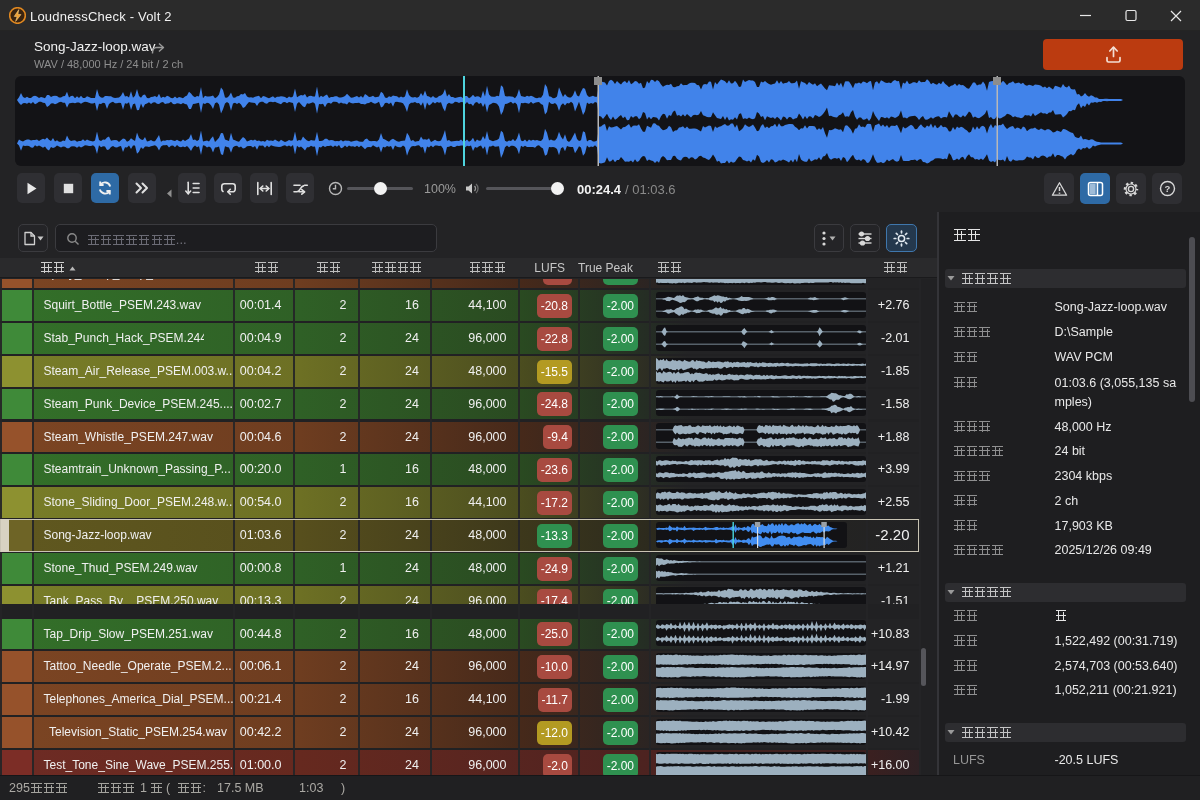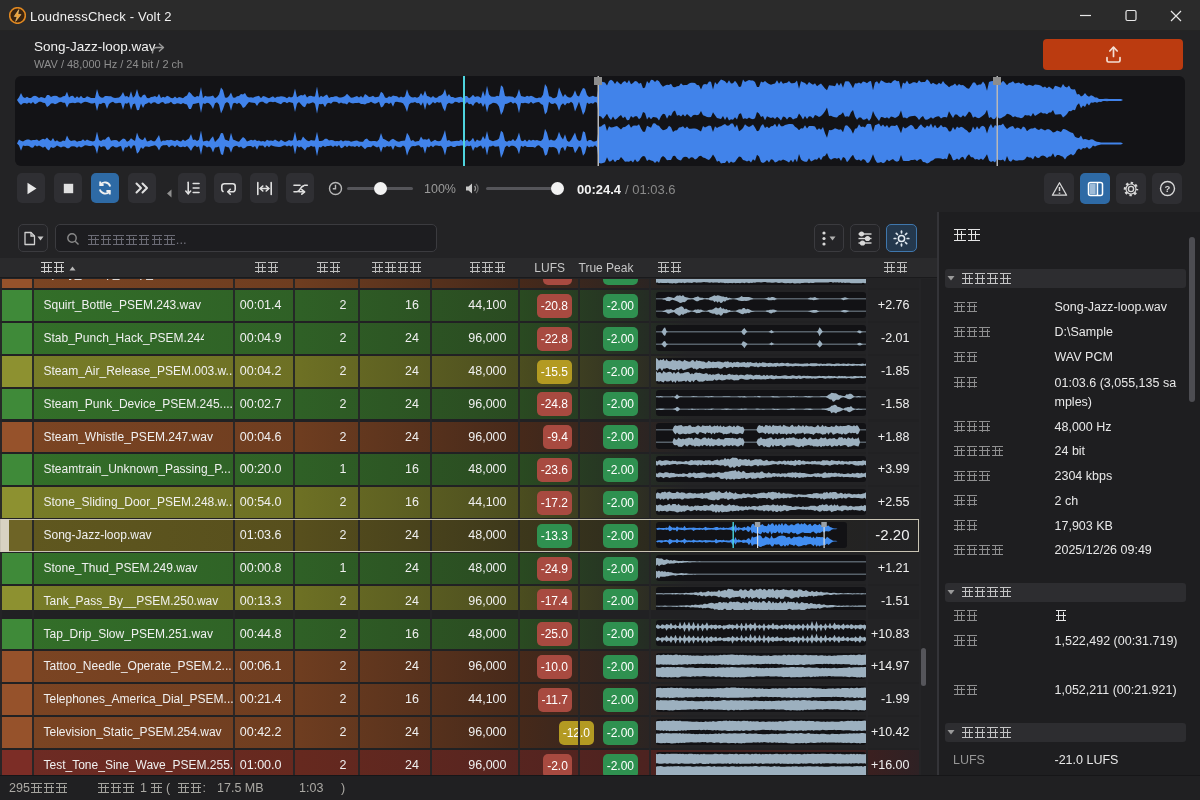--- a/index.html
+++ b/index.html
@@ -270,21 +270,21 @@
 </div>
 <div id="thead">
   <span class="hcell" style="left:40px;color:#d8d8d8"><i class="cj "></i><i class="cj "></i><svg width="7" height="5" viewBox="0 0 7 5" style="margin:0 0 1px 4px">
           <path d="M3.5 0.5 L6.5 4.5 L0.5 4.5 Z" fill="#b8b8b8"></path>
         </svg></span>
   <span class="hcell" style="left:232.5px;width:47.0px;text-align:right"><i class="cj "></i><i class="cj "></i></span>
   <span class="hcell" style="left:292.5px;width:49.0px;text-align:right"><i class="cj "></i><i class="cj "></i></span>
   <span class="hcell" style="left:357.5px;width:64.5px;text-align:right"><i class="cj "></i><i class="cj "></i><i class="cj "></i><i class="cj "></i></span>
   <span class="hcell" style="left:430px;width:76.5px;text-align:right"><i class="cj "></i><i class="cj "></i><i class="cj "></i></span>
   <span class="hcell" style="left:517.5px;width:47.5px;text-align:right">LUFS</span>
-  <span class="hcell" style="left:578px;width:56px;text-align:center">True Peak</span>
+  <span class="hcell" style="left:578px;width:56px;text-align:left">True Peak</span>
   <span class="hcell" style="left:657px"><i class="cj "></i><i class="cj "></i></span>
   <span class="hcell" style="left:866px;width:42.5px;text-align:right"><i class="cj "></i><i class="cj "></i></span>
 </div>
 <div id="tclip">
       <div class="row" style="top:-21px;height:30.9px;background:linear-gradient(90deg,#7c4523 0px,#6e3d20 300px,#46291a 520px,#232325 690px,#232325 100%)">
         <div class="sw" style="left:2px;width:29.5px;background:#96522b"></div>
         <div class="cell" style="left:33.5px;width:199.0px;text-align:left;padding-left:10px;"><span class="nm">Spray_Pump_Loop_PSEM.242.wav</span></div>
         <div class="cell" style="left:232.5px;width:60.0px;text-align:right;padding-right:11px;">00:08.2</div>
         <div class="cell" style="left:292.5px;width:65.0px;text-align:right;padding-right:11px;">2</div>
         <div class="cell" style="left:357.5px;width:72.5px;text-align:right;padding-right:11px;">24</div>
@@ -432,21 +432,21 @@
         <div class="cell" style="left:357.5px;width:72.5px;text-align:right;padding-right:11px;">24</div>
         <div class="cell" style="left:430px;width:87.5px;text-align:right;padding-right:11px;">48,000</div>
         <div class="cell" style="left:517.5px;width:60.5px;text-align:right;padding-right:6px;"><span class="badge" style="background:#a84a40">-24.9</span></div>
         <div class="cell" style="left:578px;width:71px;text-align:right;padding-right:11px;"><span class="badge" style="background:#2f9150">-2.00</span></div>
         <div class="cell" style="left:649px;width:217px;text-align:left;padding-left:7px;"><span class="thumb" style=""><svg width="210" height="26" viewBox="0 0 210 26">
               <path d="M0.0 3.29L1.5 2.95L3.0 3.40L4.5 3.59L6.0 3.46L7.5 4.64L9.0 5.00L10.5 4.15L12.0 4.86L13.5 5.43L15.0 4.96L16.5 5.70L18.0 5.04L19.5 5.45L21.0 5.75L22.5 6.09L24.0 5.93L25.5 5.95L27.0 5.80L28.5 5.94L30.0 6.07L31.5 6.12L33.0 6.25L34.5 6.21L36.0 6.22L37.5 6.35L39.0 6.31L40.5 6.43L42.0 6.43L43.5 6.37L45.0 6.45L46.5 6.43L48.0 6.45L49.5 6.45L51.0 6.45L52.5 6.45L54.0 6.45L55.5 6.45L57.0 6.45L58.5 6.45L60.0 6.45L61.5 6.45L63.0 6.45L64.5 6.45L66.0 6.45L67.5 6.45L69.0 6.45L70.5 6.45L72.0 6.45L73.5 6.45L75.0 6.45L76.5 6.45L78.0 6.45L79.5 6.45L81.0 6.45L82.5 6.45L84.0 6.45L85.5 6.45L87.0 6.45L88.5 6.45L90.0 6.45L91.5 6.45L93.0 6.45L94.5 6.45L96.0 6.45L97.5 6.45L99.0 6.45L100.5 6.45L102.0 6.45L103.5 6.45L105.0 6.45L106.5 6.45L108.0 6.45L109.5 6.45L111.0 6.45L112.5 6.45L114.0 6.45L115.5 6.45L117.0 6.45L118.5 6.45L120.0 6.45L121.5 6.45L123.0 6.45L124.5 6.45L126.0 6.45L127.5 6.45L129.0 6.45L130.5 6.45L132.0 6.45L133.5 6.45L135.0 6.45L136.5 6.45L138.0 6.45L139.5 6.45L141.0 6.45L142.5 6.45L144.0 6.45L145.5 6.45L147.0 6.45L148.5 6.45L150.0 6.45L151.5 6.45L153.0 6.45L154.5 6.45L156.0 6.45L157.5 6.45L159.0 6.45L160.5 6.45L162.0 6.45L163.5 6.45L165.0 6.45L166.5 6.45L168.0 6.45L169.5 6.45L171.0 6.45L172.5 6.45L174.0 6.45L175.5 6.45L177.0 6.45L178.5 6.45L180.0 6.45L181.5 6.45L183.0 6.45L184.5 6.45L186.0 6.45L187.5 6.45L189.0 6.45L190.5 6.45L192.0 6.45L193.5 6.45L195.0 6.45L196.5 6.45L198.0 6.45L199.5 6.45L201.0 6.45L202.5 6.45L204.0 6.45L205.5 6.45L207.0 6.45L208.5 6.45L210.0 6.45L210.0 7.15L208.5 7.15L207.0 7.15L205.5 7.15L204.0 7.15L202.5 7.15L201.0 7.15L199.5 7.15L198.0 7.15L196.5 7.15L195.0 7.15L193.5 7.15L192.0 7.15L190.5 7.15L189.0 7.15L187.5 7.15L186.0 7.15L184.5 7.15L183.0 7.15L181.5 7.15L180.0 7.15L178.5 7.15L177.0 7.15L175.5 7.15L174.0 7.15L172.5 7.15L171.0 7.15L169.5 7.15L168.0 7.15L166.5 7.15L165.0 7.15L163.5 7.15L162.0 7.15L160.5 7.15L159.0 7.15L157.5 7.15L156.0 7.15L154.5 7.15L153.0 7.15L151.5 7.15L150.0 7.15L148.5 7.15L147.0 7.15L145.5 7.15L144.0 7.15L142.5 7.15L141.0 7.15L139.5 7.15L138.0 7.15L136.5 7.15L135.0 7.15L133.5 7.15L132.0 7.15L130.5 7.15L129.0 7.15L127.5 7.15L126.0 7.15L124.5 7.15L123.0 7.15L121.5 7.15L120.0 7.15L118.5 7.15L117.0 7.15L115.5 7.15L114.0 7.15L112.5 7.15L111.0 7.15L109.5 7.15L108.0 7.15L106.5 7.15L105.0 7.15L103.5 7.15L102.0 7.15L100.5 7.15L99.0 7.15L97.5 7.15L96.0 7.15L94.5 7.15L93.0 7.15L91.5 7.15L90.0 7.15L88.5 7.15L87.0 7.15L85.5 7.15L84.0 7.15L82.5 7.15L81.0 7.15L79.5 7.15L78.0 7.15L76.5 7.15L75.0 7.15L73.5 7.15L72.0 7.15L70.5 7.15L69.0 7.15L67.5 7.15L66.0 7.15L64.5 7.15L63.0 7.15L61.5 7.15L60.0 7.15L58.5 7.15L57.0 7.15L55.5 7.15L54.0 7.15L52.5 7.15L51.0 7.15L49.5 7.15L48.0 7.15L46.5 7.15L45.0 7.15L43.5 7.15L42.0 7.21L40.5 7.22L39.0 7.18L37.5 7.34L36.0 7.26L34.5 7.48L33.0 7.40L31.5 7.23L30.0 7.60L28.5 7.54L27.0 7.68L25.5 7.93L24.0 7.66L22.5 8.13L21.0 7.65L19.5 7.97L18.0 8.46L16.5 8.47L15.0 8.52L13.5 8.87L12.0 8.16L10.5 8.97L9.0 9.72L7.5 9.92L6.0 9.51L4.5 9.92L3.0 11.22L1.5 9.54L0.0 10.80Z" fill="#9cb0bf"></path>
               <path d="M0.0 15.77L1.5 16.41L3.0 15.53L4.5 16.79L6.0 15.88L7.5 16.86L9.0 16.13L10.5 17.22L12.0 16.76L13.5 17.36L15.0 17.28L16.5 17.82L18.0 18.13L19.5 18.23L21.0 18.44L22.5 18.49L24.0 18.37L25.5 18.12L27.0 18.20L28.5 18.48L30.0 18.37L31.5 18.38L33.0 18.70L34.5 18.66L36.0 18.83L37.5 18.63L39.0 18.82L40.5 18.85L42.0 18.85L43.5 18.76L45.0 18.85L46.5 18.85L48.0 18.85L49.5 18.85L51.0 18.85L52.5 18.85L54.0 18.85L55.5 18.85L57.0 18.85L58.5 18.85L60.0 18.85L61.5 18.85L63.0 18.85L64.5 18.85L66.0 18.85L67.5 18.85L69.0 18.85L70.5 18.85L72.0 18.85L73.5 18.85L75.0 18.85L76.5 18.85L78.0 18.85L79.5 18.85L81.0 18.85L82.5 18.85L84.0 18.85L85.5 18.85L87.0 18.85L88.5 18.85L90.0 18.85L91.5 18.85L93.0 18.85L94.5 18.85L96.0 18.85L97.5 18.85L99.0 18.85L100.5 18.85L102.0 18.85L103.5 18.85L105.0 18.85L106.5 18.85L108.0 18.85L109.5 18.85L111.0 18.85L112.5 18.85L114.0 18.85L115.5 18.85L117.0 18.85L118.5 18.85L120.0 18.85L121.5 18.85L123.0 18.85L124.5 18.85L126.0 18.85L127.5 18.85L129.0 18.85L130.5 18.85L132.0 18.85L133.5 18.85L135.0 18.85L136.5 18.85L138.0 18.85L139.5 18.85L141.0 18.85L142.5 18.85L144.0 18.85L145.5 18.85L147.0 18.85L148.5 18.85L150.0 18.85L151.5 18.85L153.0 18.85L154.5 18.85L156.0 18.85L157.5 18.85L159.0 18.85L160.5 18.85L162.0 18.85L163.5 18.85L165.0 18.85L166.5 18.85L168.0 18.85L169.5 18.85L171.0 18.85L172.5 18.85L174.0 18.85L175.5 18.85L177.0 18.85L178.5 18.85L180.0 18.85L181.5 18.85L183.0 18.85L184.5 18.85L186.0 18.85L187.5 18.85L189.0 18.85L190.5 18.85L192.0 18.85L193.5 18.85L195.0 18.85L196.5 18.85L198.0 18.85L199.5 18.85L201.0 18.85L202.5 18.85L204.0 18.85L205.5 18.85L207.0 18.85L208.5 18.85L210.0 18.85L210.0 19.55L208.5 19.55L207.0 19.55L205.5 19.55L204.0 19.55L202.5 19.55L201.0 19.55L199.5 19.55L198.0 19.55L196.5 19.55L195.0 19.55L193.5 19.55L192.0 19.55L190.5 19.55L189.0 19.55L187.5 19.55L186.0 19.55L184.5 19.55L183.0 19.55L181.5 19.55L180.0 19.55L178.5 19.55L177.0 19.55L175.5 19.55L174.0 19.55L172.5 19.55L171.0 19.55L169.5 19.55L168.0 19.55L166.5 19.55L165.0 19.55L163.5 19.55L162.0 19.55L160.5 19.55L159.0 19.55L157.5 19.55L156.0 19.55L154.5 19.55L153.0 19.55L151.5 19.55L150.0 19.55L148.5 19.55L147.0 19.55L145.5 19.55L144.0 19.55L142.5 19.55L141.0 19.55L139.5 19.55L138.0 19.55L136.5 19.55L135.0 19.55L133.5 19.55L132.0 19.55L130.5 19.55L129.0 19.55L127.5 19.55L126.0 19.55L124.5 19.55L123.0 19.55L121.5 19.55L120.0 19.55L118.5 19.55L117.0 19.55L115.5 19.55L114.0 19.55L112.5 19.55L111.0 19.55L109.5 19.55L108.0 19.55L106.5 19.55L105.0 19.55L103.5 19.55L102.0 19.55L100.5 19.55L99.0 19.55L97.5 19.55L96.0 19.55L94.5 19.55L93.0 19.55L91.5 19.55L90.0 19.55L88.5 19.55L87.0 19.55L85.5 19.55L84.0 19.55L82.5 19.55L81.0 19.55L79.5 19.55L78.0 19.55L76.5 19.55L75.0 19.55L73.5 19.55L72.0 19.55L70.5 19.55L69.0 19.55L67.5 19.55L66.0 19.55L64.5 19.55L63.0 19.55L61.5 19.55L60.0 19.55L58.5 19.55L57.0 19.55L55.5 19.55L54.0 19.55L52.5 19.55L51.0 19.55L49.5 19.55L48.0 19.56L46.5 19.55L45.0 19.55L43.5 19.55L42.0 19.55L40.5 19.55L39.0 19.74L37.5 19.62L36.0 19.65L34.5 19.67L33.0 19.79L31.5 19.70L30.0 20.05L28.5 19.91L27.0 20.24L25.5 19.99L24.0 20.03L22.5 19.91L21.0 20.24L19.5 20.65L18.0 20.21L16.5 20.36L15.0 20.40L13.5 20.66L12.0 21.36L10.5 21.22L9.0 21.75L7.5 21.84L6.0 21.80L4.5 21.57L3.0 23.38L1.5 22.10L0.0 23.72Z" fill="#9cb0bf"></path>
             </svg></span></div>
         <div class="cell" style="left:866px;width:52.5px;text-align:right;padding-right:9px;"><span style="">+1.21</span></div>
       </div>
-      <div class="row" style="top:307.2px;height:24px;background:linear-gradient(90deg,#787d28 0px,#6d7024 300px,#4b4d1f 520px,#232325 690px,#232325 100%)">
+      <div class="row" style="top:307.2px;height:18px;background:linear-gradient(90deg,#787d28 0px,#6d7024 300px,#4b4d1f 520px,#232325 690px,#232325 100%)">
         <div class="sw" style="left:2px;width:29.5px;background:#8d9130"></div>
         <div class="cell" style="left:33.5px;width:199.0px;text-align:left;padding-left:10px;"><span class="nm">Tank_Pass_By__PSEM.250.wav</span></div>
         <div class="cell" style="left:232.5px;width:60.0px;text-align:right;padding-right:11px;">00:13.3</div>
         <div class="cell" style="left:292.5px;width:65.0px;text-align:right;padding-right:11px;">2</div>
         <div class="cell" style="left:357.5px;width:72.5px;text-align:right;padding-right:11px;">24</div>
         <div class="cell" style="left:430px;width:87.5px;text-align:right;padding-right:11px;">96,000</div>
         <div class="cell" style="left:517.5px;width:60.5px;text-align:right;padding-right:6px;"><span class="badge" style="background:#a84a40">-17.4</span></div>
         <div class="cell" style="left:578px;width:71px;text-align:right;padding-right:11px;"><span class="badge" style="background:#2f9150">-2.00</span></div>
         <div class="cell" style="left:649px;width:217px;text-align:left;padding-left:7px;"><span class="thumb" style=""><svg width="210" height="26" viewBox="0 0 210 26">
               <path d="M0.0 6.15L1.5 6.19L3.0 6.30L4.5 6.28L6.0 6.32L7.5 6.45L9.0 6.15L10.5 6.25L12.0 6.31L13.5 6.23L15.0 6.33L16.5 6.10L18.0 6.17L19.5 6.11L21.0 6.10L22.5 6.26L24.0 6.22L25.5 6.17L27.0 6.28L28.5 5.94L30.0 5.85L31.5 6.11L33.0 5.94L34.5 5.85L36.0 5.67L37.5 5.67L39.0 5.20L40.5 5.13L42.0 5.74L43.5 5.22L45.0 4.56L46.5 5.43L48.0 5.31L49.5 5.18L51.0 4.38L52.5 4.09L54.0 5.01L55.5 4.60L57.0 4.80L58.5 4.46L60.0 4.66L61.5 4.45L63.0 2.78L64.5 4.55L66.0 3.73L67.5 3.38L69.0 2.66L70.5 3.74L72.0 1.83L73.5 1.96L75.0 2.16L76.5 2.30L78.0 3.65L79.5 3.67L81.0 3.85L82.5 4.09L84.0 2.15L85.5 2.21L87.0 3.65L88.5 2.47L90.0 2.44L91.5 3.94L93.0 3.71L94.5 1.79L96.0 1.99L97.5 3.48L99.0 3.45L100.5 2.01L102.0 2.72L103.5 1.73L105.0 1.63L106.5 3.14L108.0 1.74L109.5 2.43L111.0 3.72L112.5 2.02L114.0 2.37L115.5 2.41L117.0 1.48L118.5 4.08L120.0 2.69L121.5 2.45L123.0 3.22L124.5 2.90L126.0 2.68L127.5 1.91L129.0 2.83L130.5 2.66L132.0 3.20L133.5 3.28L135.0 2.49L136.5 2.13L138.0 3.92L139.5 3.41L141.0 4.19L142.5 2.19L144.0 2.60L145.5 2.68L147.0 3.89L148.5 4.02L150.0 2.95L151.5 3.96L153.0 4.80L154.5 4.96L156.0 3.63L157.5 4.74L159.0 5.00L160.5 4.12L162.0 4.96L163.5 5.23L165.0 4.53L166.5 5.28L168.0 5.44L169.5 5.44L171.0 5.20L172.5 5.76L174.0 5.96L175.5 6.06L177.0 5.83L178.5 5.73L180.0 5.88L181.5 6.14L183.0 6.19L184.5 6.12L186.0 6.35L187.5 6.38L189.0 6.24L190.5 6.19L192.0 6.11L193.5 6.23L195.0 6.20L196.5 6.39L198.0 6.30L199.5 6.43L201.0 6.13L202.5 6.14L204.0 6.45L205.5 6.28L207.0 6.20L208.5 6.42L210.0 6.21L210.0 7.32L208.5 7.28L207.0 7.37L205.5 7.47L204.0 7.34L202.5 7.35L201.0 7.35L199.5 7.34L198.0 7.26L196.5 7.46L195.0 7.16L193.5 7.31L192.0 7.18L190.5 7.28L189.0 7.22L187.5 7.22L186.0 7.26L184.5 7.29L183.0 7.55L181.5 7.45L180.0 7.79L178.5 7.37L177.0 7.42L175.5 7.93L174.0 8.10L172.5 7.58L171.0 7.62L169.5 7.80L168.0 8.00L166.5 8.84L165.0 8.60L163.5 8.43L162.0 8.52L160.5 9.29L159.0 9.07L157.5 9.80L156.0 8.55L154.5 9.21L153.0 8.84L151.5 9.78L150.0 10.01L148.5 9.44L147.0 10.05L145.5 9.94L144.0 9.32L142.5 11.22L141.0 10.30L139.5 10.32L138.0 10.73L136.5 11.40L135.0 11.81L133.5 10.62L132.0 10.02L130.5 9.69L129.0 9.51L127.5 11.86L126.0 11.76L124.5 11.95L123.0 9.64L121.5 12.06L120.0 11.85L118.5 10.37L117.0 11.04L115.5 10.23L114.0 11.09L112.5 10.26L111.0 10.02L109.5 12.11L108.0 11.71L106.5 11.98L105.0 10.61L103.5 12.13L102.0 11.22L100.5 10.06L99.0 10.67L97.5 10.88L96.0 11.97L94.5 9.81L93.0 11.72L91.5 9.98L90.0 9.87L88.5 12.05L87.0 10.78L85.5 11.39L84.0 9.61L82.5 9.83L81.0 9.92L79.5 9.91L78.0 10.43L76.5 10.14L75.0 10.96L73.5 11.67L72.0 10.59L70.5 9.92L69.0 10.73L67.5 10.42L66.0 10.15L64.5 9.19L63.0 10.42L61.5 9.60L60.0 9.10L58.5 8.77L57.0 8.75L55.5 9.62L54.0 8.62L52.5 8.87L51.0 9.14L49.5 9.45L48.0 8.29L46.5 9.20L45.0 9.00L43.5 8.03L42.0 8.74L40.5 7.99L39.0 7.97L37.5 7.59L36.0 7.85L34.5 7.72L33.0 7.51L31.5 7.42L30.0 7.31L28.5 7.72L27.0 7.31L25.5 7.36L24.0 7.54L22.5 7.27L21.0 7.25L19.5 7.52L18.0 7.32L16.5 7.48L15.0 7.32L13.5 7.24L12.0 7.34L10.5 7.32L9.0 7.19L7.5 7.41L6.0 7.24L4.5 7.16L3.0 7.23L1.5 7.22L0.0 7.27Z" fill="#9cb0bf"></path>
@@ -494,26 +494,26 @@
         <div class="cell" style="left:517.5px;width:60.5px;text-align:right;padding-right:6px;"><span class="badge" style="background:#a84a40">-11.7</span></div>
         <div class="cell" style="left:578px;width:71px;text-align:right;padding-right:11px;"><span class="badge" style="background:#2f9150">-2.00</span></div>
         <div class="cell" style="left:649px;width:217px;text-align:left;padding-left:7px;"><span class="thumb" style=""><svg width="210" height="26" viewBox="0 0 210 26">
               <path d="M0.0 2.59L1.5 2.01L3.0 2.08L4.5 1.77L6.0 2.16L7.5 1.96L9.0 1.97L10.5 1.91L12.0 1.67L13.5 1.96L15.0 1.62L16.5 1.71L18.0 2.11L19.5 2.03L21.0 1.73L22.5 2.17L24.0 1.65L25.5 1.74L27.0 2.33L28.5 2.37L30.0 2.49L31.5 2.12L33.0 2.59L34.5 2.29L36.0 2.68L37.5 2.76L39.0 2.41L40.5 2.28L42.0 2.81L43.5 2.36L45.0 2.45L46.5 2.75L48.0 2.56L49.5 2.47L51.0 2.53L52.5 2.75L54.0 2.42L55.5 2.72L57.0 2.42L58.5 2.50L60.0 2.44L61.5 1.98L63.0 2.21L64.5 1.91L66.0 2.31L67.5 2.25L69.0 2.01L70.5 1.58L72.0 1.86L73.5 2.04L75.0 1.53L76.5 1.55L78.0 1.46L79.5 1.52L81.0 2.06L82.5 1.87L84.0 1.92L85.5 2.11L87.0 1.82L88.5 2.38L90.0 1.94L91.5 2.29L93.0 2.53L94.5 1.93L96.0 2.56L97.5 2.30L99.0 2.61L100.5 2.77L102.0 2.59L103.5 2.25L105.0 2.70L106.5 2.35L108.0 2.89L109.5 2.81L111.0 2.87L112.5 2.96L114.0 2.90L115.5 2.50L117.0 2.30L118.5 2.44L120.0 2.37L121.5 2.64L123.0 2.35L124.5 2.32L126.0 2.54L127.5 2.14L129.0 2.42L130.5 2.40L132.0 1.88L133.5 1.80L135.0 1.89L136.5 2.19L138.0 1.92L139.5 2.10L141.0 2.16L142.5 1.90L144.0 1.89L145.5 1.91L147.0 1.97L148.5 1.73L150.0 2.09L151.5 2.15L153.0 1.95L154.5 1.84L156.0 2.11L157.5 2.18L159.0 2.34L160.5 2.38L162.0 2.33L163.5 2.45L165.0 2.61L166.5 2.92L168.0 2.80L169.5 2.92L171.0 2.78L172.5 2.42L174.0 2.43L175.5 2.39L177.0 2.37L178.5 2.85L180.0 2.52L181.5 2.17L183.0 2.13L184.5 2.75L186.0 2.12L187.5 1.94L189.0 1.90L190.5 1.99L192.0 1.98L193.5 2.42L195.0 1.81L196.5 2.05L198.0 2.25L199.5 1.95L201.0 1.54L202.5 2.22L204.0 2.06L205.5 1.83L207.0 1.79L208.5 1.48L210.0 1.76L210.0 11.52L208.5 11.39L207.0 12.04L205.5 11.96L204.0 11.53L202.5 12.11L201.0 11.37L199.5 11.90L198.0 11.91L196.5 11.33L195.0 11.50L193.5 11.69L192.0 11.32L190.5 11.56L189.0 11.75L187.5 11.04L186.0 11.10L184.5 11.21L183.0 10.88L181.5 11.10L180.0 10.86L178.5 10.89L177.0 10.79L175.5 11.29L174.0 11.00L172.5 11.10L171.0 10.93L169.5 11.00L168.0 11.10L166.5 11.10L165.0 11.10L163.5 11.16L162.0 11.22L160.5 11.22L159.0 11.43L157.5 11.06L156.0 11.27L154.5 11.63L153.0 11.86L151.5 11.94L150.0 11.50L148.5 11.74L147.0 11.52L145.5 11.58L144.0 11.69L142.5 11.61L141.0 12.03L139.5 11.83L138.0 11.50L136.5 11.86L135.0 12.08L133.5 11.60L132.0 11.61L130.5 11.84L129.0 11.35L127.5 11.48L126.0 11.71L124.5 11.22L123.0 11.06L121.5 11.18L120.0 11.03L118.5 11.04L117.0 11.36L115.5 11.05L114.0 10.93L112.5 11.25L111.0 10.65L109.5 10.80L108.0 10.90L106.5 10.75L105.0 10.73L103.5 11.19L102.0 11.31L100.5 11.32L99.0 10.82L97.5 11.10L96.0 11.42L94.5 11.24L93.0 11.42L91.5 11.54L90.0 11.52L88.5 11.39L87.0 11.74L85.5 11.68L84.0 11.60L82.5 11.83L81.0 11.64L79.5 11.76L78.0 11.84L76.5 11.86L75.0 11.63L73.5 11.68L72.0 12.06L70.5 11.63L69.0 11.43L67.5 11.80L66.0 11.58L64.5 11.67L63.0 11.12L61.5 11.18L60.0 11.20L58.5 11.50L57.0 11.03L55.5 11.03L54.0 10.71L52.5 11.18L51.0 10.77L49.5 10.95L48.0 11.20L46.5 11.14L45.0 11.02L43.5 11.26L42.0 11.08L40.5 10.85L39.0 11.19L37.5 11.43L36.0 11.31L34.5 11.30L33.0 11.17L31.5 11.61L30.0 11.11L28.5 11.46L27.0 11.85L25.5 11.85L24.0 11.48L22.5 11.85L21.0 11.35L19.5 11.50L18.0 11.69L16.5 11.92L15.0 11.86L13.5 12.14L12.0 11.37L10.5 12.08L9.0 11.60L7.5 11.47L6.0 11.67L4.5 11.81L3.0 11.28L1.5 11.06L0.0 11.63Z" fill="#9cb0bf"></path>
               <path d="M0.0 14.45L1.5 14.26L3.0 14.71L4.5 14.08L6.0 14.30L7.5 14.22L9.0 14.19L10.5 14.30L12.0 14.46L13.5 14.13L15.0 14.25L16.5 13.90L18.0 14.07L19.5 14.59L21.0 14.33L22.5 14.68L24.0 14.71L25.5 14.55L27.0 14.80L28.5 14.27L30.0 14.55L31.5 14.91L33.0 15.04L34.5 14.99L36.0 14.67L37.5 15.01L39.0 15.14L40.5 15.13L42.0 15.20L43.5 15.33L45.0 14.93L46.5 15.15L48.0 15.24L49.5 14.75L51.0 14.79L52.5 15.00L54.0 14.71L55.5 15.14L57.0 14.88L58.5 14.49L60.0 15.11L61.5 14.90L63.0 14.76L64.5 14.69L66.0 14.22L67.5 14.12L69.0 14.11L70.5 14.43L72.0 14.42L73.5 14.42L75.0 14.07L76.5 14.14L78.0 14.61L79.5 14.32L81.0 14.39L82.5 14.46L84.0 14.29L85.5 14.47L87.0 13.99L88.5 14.65L90.0 14.35L91.5 14.54L93.0 14.49L94.5 14.83L96.0 14.97L97.5 14.58L99.0 14.83L100.5 14.62L102.0 14.74L103.5 14.92L105.0 15.01L106.5 14.95L108.0 15.23L109.5 14.86L111.0 15.02L112.5 15.10L114.0 14.83L115.5 15.30L117.0 14.89L118.5 14.91L120.0 14.78L121.5 14.70L123.0 14.48L124.5 14.93L126.0 14.39L127.5 14.53L129.0 14.27L130.5 14.82L132.0 14.39L133.5 14.46L135.0 14.02L136.5 14.14L138.0 14.53L139.5 13.89L141.0 14.26L142.5 13.90L144.0 14.63L145.5 14.35L147.0 13.93L148.5 13.96L150.0 14.34L151.5 14.48L153.0 14.17L154.5 14.47L156.0 14.95L157.5 14.44L159.0 14.44L160.5 14.61L162.0 14.97L163.5 14.68L165.0 15.10L166.5 14.96L168.0 15.09L169.5 15.29L171.0 14.89L172.5 14.74L174.0 14.79L175.5 14.95L177.0 15.04L178.5 14.71L180.0 14.78L181.5 15.03L183.0 15.10L184.5 14.86L186.0 14.62L187.5 15.03L189.0 14.98L190.5 14.24L192.0 14.44L193.5 14.49L195.0 14.63L196.5 14.71L198.0 14.70L199.5 14.31L201.0 14.55L202.5 14.17L204.0 13.97L205.5 13.90L207.0 14.60L208.5 14.60L210.0 14.27L210.0 23.75L208.5 24.47L207.0 24.24L205.5 24.33L204.0 24.00L202.5 24.55L201.0 24.05L199.5 23.82L198.0 24.08L196.5 24.10L195.0 24.13L193.5 23.93L192.0 23.85L190.5 23.83L189.0 23.60L187.5 23.96L186.0 23.94L184.5 23.63L183.0 23.51L181.5 23.23L180.0 23.56L178.5 23.34L177.0 23.20L175.5 23.21L174.0 23.48L172.5 23.18L171.0 23.11L169.5 23.16L168.0 23.33L166.5 23.73L165.0 23.13L163.5 23.61L162.0 23.29L160.5 23.33L159.0 23.64L157.5 23.79L156.0 23.77L154.5 23.86L153.0 24.11L151.5 23.60L150.0 24.11L148.5 23.80L147.0 24.50L145.5 24.09L144.0 24.44L142.5 24.14L141.0 24.55L139.5 24.24L138.0 24.22L136.5 24.07L135.0 24.43L133.5 24.35L132.0 24.06L130.5 24.13L129.0 23.98L127.5 23.53L126.0 23.52L124.5 23.53L123.0 23.82L121.5 23.46L120.0 23.84L118.5 23.23L117.0 23.27L115.5 23.29L114.0 23.53L112.5 23.62L111.0 23.51L109.5 23.52L108.0 23.04L106.5 23.50L105.0 23.14L103.5 23.57L102.0 23.56L100.5 23.24L99.0 23.24L97.5 23.76L96.0 23.51L94.5 23.40L93.0 23.73L91.5 23.99L90.0 23.85L88.5 23.80L87.0 24.07L85.5 23.92L84.0 24.33L82.5 23.87L81.0 24.01L79.5 23.79L78.0 24.42L76.5 24.00L75.0 23.78L73.5 24.36L72.0 24.41L70.5 23.86L69.0 23.98L67.5 23.91L66.0 23.78L64.5 23.81L63.0 23.79L61.5 23.41L60.0 23.82L58.5 23.78L57.0 23.52L55.5 23.51L54.0 23.21L52.5 23.37L51.0 23.68L49.5 23.15L48.0 23.63L46.5 23.02L45.0 23.07L43.5 23.08L42.0 23.34L40.5 23.66L39.0 23.47L37.5 23.30L36.0 23.83L34.5 23.35L33.0 23.45L31.5 23.58L30.0 23.63L28.5 23.74L27.0 23.65L25.5 23.86L24.0 23.88L22.5 24.11L21.0 24.11L19.5 23.82L18.0 24.20L16.5 24.38L15.0 24.32L13.5 24.48L12.0 24.26L10.5 24.10L9.0 23.89L7.5 24.22L6.0 24.03L4.5 24.11L3.0 24.11L1.5 23.83L0.0 23.94Z" fill="#9cb0bf"></path>
             </svg></span></div>
         <div class="cell" style="left:866px;width:52.5px;text-align:right;padding-right:9px;"><span style="">-1.99</span></div>
       </div>
       <div class="row" style="top:438.5px;height:30.9px;background:linear-gradient(90deg,#7c4523 0px,#6e3d20 300px,#46291a 520px,#232325 690px,#232325 100%)">
         <div class="sw" style="left:2px;width:29.5px;background:#96522b"></div>
-        <div class="cell" style="left:33.5px;width:199.0px;text-align:left;padding-left:10px;"><span class="nm">Television_Static_PSEM.254.wav</span></div>
+        <div class="cell" style="left:33.5px;width:199.0px;text-align:center;padding-left:10px;"><span class="nm">Television_Static_PSEM.254.wav</span></div>
         <div class="cell" style="left:232.5px;width:60.0px;text-align:right;padding-right:11px;">00:42.2</div>
         <div class="cell" style="left:292.5px;width:65.0px;text-align:right;padding-right:11px;">2</div>
         <div class="cell" style="left:357.5px;width:72.5px;text-align:right;padding-right:11px;">24</div>
         <div class="cell" style="left:430px;width:87.5px;text-align:right;padding-right:11px;">96,000</div>
-        <div class="cell" style="left:517.5px;width:60.5px;text-align:right;padding-right:6px;margin-left:22px;"><span class="badge" style="background:#b39a22">-12.0</span></div>
+        <div class="cell" style="left:517.5px;width:60.5px;text-align:right;padding-right:6px;"><span class="badge" style="background:#b39a22">-12.0</span></div>
         <div class="cell" style="left:578px;width:71px;text-align:right;padding-right:11px;"><span class="badge" style="background:#2f9150">-2.00</span></div>
         <div class="cell" style="left:649px;width:217px;text-align:left;padding-left:7px;"><span class="thumb" style=""><svg width="210" height="26" viewBox="0 0 210 26">
               <path d="M0.0 2.43L1.5 2.06L3.0 2.02L4.5 1.69L6.0 2.17L7.5 1.69L9.0 2.05L10.5 1.50L12.0 1.89L13.5 1.63L15.0 1.99L16.5 1.53L18.0 1.50L19.5 2.07L21.0 1.64L22.5 2.05L24.0 1.59L25.5 2.32L27.0 2.35L28.5 2.31L30.0 2.17L31.5 2.26L33.0 2.57L34.5 2.49L36.0 2.72L37.5 2.68L39.0 2.81L40.5 2.39L42.0 2.87L43.5 2.92L45.0 2.81L46.5 2.95L48.0 2.98L49.5 2.32L51.0 2.65L52.5 2.76L54.0 2.60L55.5 2.84L57.0 2.12L58.5 2.41L60.0 2.63L61.5 2.34L63.0 1.89L64.5 1.99L66.0 2.33L67.5 1.87L69.0 1.66L70.5 1.59L72.0 2.22L73.5 1.59L75.0 1.90L76.5 1.75L78.0 1.90L79.5 1.96L81.0 2.21L82.5 1.72L84.0 2.14L85.5 2.28L87.0 1.84L88.5 1.74L90.0 2.11L91.5 1.80L93.0 2.42L94.5 2.07L96.0 2.40L97.5 2.32L99.0 2.57L100.5 2.26L102.0 2.36L103.5 2.89L105.0 2.81L106.5 2.53L108.0 2.50L109.5 2.92L111.0 2.77L112.5 2.55L114.0 2.38L115.5 2.76L117.0 2.57L118.5 2.69L120.0 2.50L121.5 2.73L123.0 2.15L124.5 1.96L126.0 2.39L127.5 2.54L129.0 2.11L130.5 2.29L132.0 1.97L133.5 1.67L135.0 1.55L136.5 1.79L138.0 2.06L139.5 2.20L141.0 1.72L142.5 1.93L144.0 1.72L145.5 1.56L147.0 2.11L148.5 1.76L150.0 2.31L151.5 2.05L153.0 1.75L154.5 1.94L156.0 2.08L157.5 1.99L159.0 2.68L160.5 2.28L162.0 2.17L163.5 2.60L165.0 2.67L166.5 2.70L168.0 2.56L169.5 2.96L171.0 2.54L172.5 2.66L174.0 2.82L175.5 2.57L177.0 2.62L178.5 2.81L180.0 2.71L181.5 2.74L183.0 2.76L184.5 2.27L186.0 2.00L187.5 2.56L189.0 2.36L190.5 1.91L192.0 1.87L193.5 2.07L195.0 1.67L196.5 1.72L198.0 2.19L199.5 1.69L201.0 2.21L202.5 1.81L204.0 1.94L205.5 2.04L207.0 1.77L208.5 1.57L210.0 1.71L210.0 11.70L208.5 11.46L207.0 11.82L205.5 11.90L204.0 11.54L202.5 11.39L201.0 12.11L199.5 11.61L198.0 12.01L196.5 11.83L195.0 11.49L193.5 11.35L192.0 11.17L190.5 11.30L189.0 11.35L187.5 11.58L186.0 11.18L184.5 11.03L183.0 11.03L181.5 10.97L180.0 11.37L178.5 10.80L177.0 10.91L175.5 10.96L174.0 10.94L172.5 11.02L171.0 11.13L169.5 11.19L168.0 10.94L166.5 10.69L165.0 11.15L163.5 11.46L162.0 11.19L160.5 11.26L159.0 11.18L157.5 11.70L156.0 11.10L154.5 11.45L153.0 11.22L151.5 11.23L150.0 11.74L148.5 11.52L147.0 12.04L145.5 11.36L144.0 11.48L142.5 11.50L141.0 12.03L139.5 11.46L138.0 11.65L136.5 11.39L135.0 11.48L133.5 12.00L132.0 11.74L130.5 11.84L129.0 11.19L127.5 11.41L126.0 11.40L124.5 11.57L123.0 11.59L121.5 10.98L120.0 11.45L118.5 11.29L117.0 11.34L115.5 10.73L114.0 11.19L112.5 10.98L111.0 10.95L109.5 11.12L108.0 10.67L106.5 10.77L105.0 11.08L103.5 11.25L102.0 11.17L100.5 11.39L99.0 11.47L97.5 11.08L96.0 11.24L94.5 11.69L93.0 11.69L91.5 11.59L90.0 11.34L88.5 11.69L87.0 11.94L85.5 11.28L84.0 11.99L82.5 11.75L81.0 11.50L79.5 11.65L78.0 11.47L76.5 11.94L75.0 11.83L73.5 11.98L72.0 11.95L70.5 11.71L69.0 11.35L67.5 11.55L66.0 11.72L64.5 11.45L63.0 11.48L61.5 10.99L60.0 11.59L58.5 11.11L57.0 11.45L55.5 11.28L54.0 10.88L52.5 11.03L51.0 10.81L49.5 11.19L48.0 10.85L46.5 10.94L45.0 11.22L43.5 10.72L42.0 10.94L40.5 10.93L39.0 11.12L37.5 10.92L36.0 11.06L34.5 11.02L33.0 11.15L31.5 11.05L30.0 11.76L28.5 11.23L27.0 11.66L25.5 11.26L24.0 11.97L22.5 11.53L21.0 12.01L19.5 12.10L18.0 11.86L16.5 11.97L15.0 11.67L13.5 12.14L12.0 11.43L10.5 12.03L9.0 11.37L7.5 11.95L6.0 11.25L4.5 11.67L3.0 11.22L1.5 11.23L0.0 11.06Z" fill="#9cb0bf"></path>
               <path d="M0.0 14.69L1.5 14.43L3.0 14.85L4.5 14.27L6.0 14.08L7.5 14.40L9.0 14.20L10.5 14.08L12.0 14.23L13.5 14.33L15.0 14.46L16.5 14.17L18.0 14.30L19.5 14.16L21.0 14.26L22.5 14.47L24.0 14.11L25.5 14.71L27.0 14.19L28.5 14.71L30.0 14.46L31.5 14.84L33.0 14.58L34.5 14.73L36.0 15.04L37.5 14.80L39.0 15.23L40.5 15.06L42.0 15.21L43.5 14.76L45.0 14.92L46.5 15.00L48.0 14.85L49.5 15.21L51.0 15.03L52.5 15.32L54.0 14.87L55.5 14.88L57.0 15.06L58.5 14.86L60.0 14.58L61.5 14.98L63.0 14.36L64.5 14.93L66.0 14.20L67.5 14.31L69.0 14.57L70.5 14.72L72.0 14.44L73.5 14.13L75.0 14.44L76.5 14.39L78.0 14.27L79.5 14.20L81.0 14.54L82.5 14.49L84.0 14.55L85.5 14.13L87.0 14.31L88.5 14.11L90.0 14.72L91.5 14.90L93.0 14.38L94.5 14.54L96.0 14.82L97.5 14.70L99.0 14.54L100.5 14.54L102.0 15.08L103.5 15.04L105.0 15.02L106.5 15.29L108.0 15.37L109.5 15.22L111.0 14.91L112.5 15.17L114.0 14.89L115.5 14.78L117.0 14.86L118.5 14.92L120.0 14.67L121.5 15.15L123.0 14.71L124.5 14.38L126.0 14.79L127.5 14.69L129.0 14.79L130.5 14.54L132.0 14.02L133.5 14.30L135.0 14.22L136.5 14.53L138.0 14.40L139.5 13.89L141.0 14.16L142.5 14.56L144.0 14.01L145.5 14.00L147.0 14.56L148.5 14.64L150.0 14.71L151.5 14.35L153.0 14.12L154.5 14.70L156.0 14.82L157.5 14.85L159.0 14.90L160.5 14.81L162.0 15.05L163.5 15.20L165.0 14.78L166.5 14.66L168.0 14.84L169.5 14.93L171.0 15.31L172.5 15.34L174.0 15.39L175.5 14.81L177.0 14.72L178.5 14.92L180.0 15.06L181.5 15.05L183.0 15.16L184.5 14.72L186.0 14.69L187.5 14.76L189.0 14.65L190.5 14.45L192.0 14.77L193.5 14.27L195.0 14.60L196.5 14.58L198.0 14.27L199.5 14.48L201.0 14.20L202.5 14.46L204.0 14.33L205.5 13.94L207.0 14.08L208.5 14.27L210.0 14.43L210.0 24.12L208.5 24.08L207.0 23.89L205.5 24.05L204.0 24.40L202.5 23.89L201.0 24.27L199.5 24.11L198.0 23.81L196.5 24.05L195.0 24.36L193.5 23.74L192.0 23.68L190.5 23.89L189.0 23.66L187.5 24.07L186.0 23.63L184.5 23.43L183.0 23.64L181.5 23.40L180.0 23.66L178.5 23.50L177.0 23.44L175.5 23.54L174.0 23.54L172.5 23.52L171.0 23.64L169.5 23.20L168.0 23.72L166.5 23.19L165.0 23.49L163.5 23.75L162.0 23.40L160.5 23.63L159.0 23.88L157.5 24.06L156.0 23.67L154.5 23.55L153.0 24.03L151.5 23.90L150.0 24.42L148.5 23.81L147.0 24.21L145.5 23.99L144.0 24.14L142.5 24.29L141.0 23.98L139.5 23.96L138.0 24.39L136.5 24.49L135.0 24.45L133.5 24.18L132.0 24.28L130.5 23.87L129.0 23.86L127.5 24.08L126.0 23.84L124.5 23.71L123.0 23.91L121.5 23.51L120.0 23.78L118.5 23.32L117.0 23.65L115.5 23.65L114.0 23.21L112.5 23.64L111.0 23.39L109.5 23.26L108.0 23.08L106.5 23.57L105.0 23.28L103.5 23.74L102.0 23.37L100.5 23.62L99.0 23.38L97.5 23.31L96.0 23.79L94.5 23.78L93.0 23.79L91.5 23.64L90.0 23.80L88.5 24.33L87.0 23.98L85.5 24.45L84.0 24.37L82.5 24.17L81.0 23.84L79.5 24.39L78.0 24.09L76.5 24.01L75.0 23.99L73.5 24.13L72.0 24.22L70.5 23.80L69.0 23.72L67.5 23.64L66.0 23.98L64.5 24.18L63.0 23.61L61.5 23.43L60.0 23.39L58.5 23.93L57.0 23.71L55.5 23.15L54.0 23.26L52.5 23.45L51.0 23.68L49.5 23.11L48.0 23.19L46.5 23.04L45.0 23.21L43.5 23.53L42.0 23.33L40.5 23.43L39.0 23.45L37.5 23.60L36.0 23.32L34.5 23.36L33.0 23.40L31.5 23.45L30.0 23.47L28.5 24.11L27.0 23.69L25.5 24.00L24.0 23.73L22.5 24.33L21.0 23.72L19.5 24.22L18.0 24.31L16.5 24.57L15.0 24.51L13.5 24.02L12.0 24.08L10.5 23.80L9.0 24.18L7.5 24.09L6.0 24.31L4.5 24.20L3.0 24.12L1.5 23.75L0.0 24.02Z" fill="#9cb0bf"></path>
             </svg></span></div>
         <div class="cell" style="left:866px;width:52.5px;text-align:right;padding-right:9px;"><span style="">+10.42</span></div>
       </div>
       <div class="row" style="top:471.4px;height:30.9px;background:linear-gradient(90deg,#6e2b24 0px,#66291f 300px,#542420 560px,#3a2020 870px,#2e2124 100%)">
         <div class="sw" style="left:2px;width:29.5px;background:#7c2d26"></div>
         <div class="cell" style="left:33.5px;width:199.0px;text-align:left;padding-left:10px;"><span class="nm">Test_Tone_Sine_Wave_PSEM.255...</span></div>
@@ -570,31 +570,32 @@
         <svg width="8" height="6" viewBox="0 0 8 6" style="margin:0 6px 1px 2px">
           <path d="M0.5 1 L7.5 1 L4 5.5 Z" fill="#9a9a9a"></path>
         </svg>
         <i class="cj pshd"></i>
         <i class="cj pshd"></i>
         <i class="cj pshd"></i>
         <i class="cj pshd"></i>
       </div>
       <div class="prow" style="top:396.7px"><span class="plab"><i class="cj "></i><i class="cj "></i></span><span class="pval"><i class="cj w"></i></span></div>
       <div class="prow" style="top:421.8px"><span class="plab"><i class="cj "></i><i class="cj "></i></span><span class="pval">1,522,492 (00:31.719)</span></div>
+      <div class="prow" style="top:446.9px"><span class="plab"><i class="cj "></i><i class="cj "></i></span><span class="pval">2,574,703 (00:53.640)</span></div>
       <div class="prow" style="top:471.3px"><span class="plab"><i class="cj "></i><i class="cj "></i></span><span class="pval">1,052,211 (00:21.921)</span></div>
       <div class="psec" style="top:511px">
         <svg width="8" height="6" viewBox="0 0 8 6" style="margin:0 6px 1px 2px">
           <path d="M0.5 1 L7.5 1 L4 5.5 Z" fill="#9a9a9a"></path>
         </svg>
         <i class="cj pshd"></i>
         <i class="cj pshd"></i>
         <i class="cj pshd"></i>
         <i class="cj pshd"></i>
       </div>
-      <div class="prow" style="top:541.3px"><span class="plab lat">LUFS</span><span class="pval">-21.0 LUFS</span></div>
+      <div class="prow" style="top:541.3px"><span class="plab lat">LUFS</span><span class="pval">-20.5 LUFS</span></div>
     </div>
 <div id="pscroll">
       <div class="th"></div>
     </div>
 <div id="status">
   <span style="left:9px">295</span>
   <span style="left:30px"><i class="cj "></i><i class="cj "></i><i class="cj "></i></span>
   <span style="left:97px"><i class="cj "></i><i class="cj "></i><i class="cj "></i></span>
   <span style="left:140px">1</span>
   <span style="left:150px"><i class="cj "></i></span>

